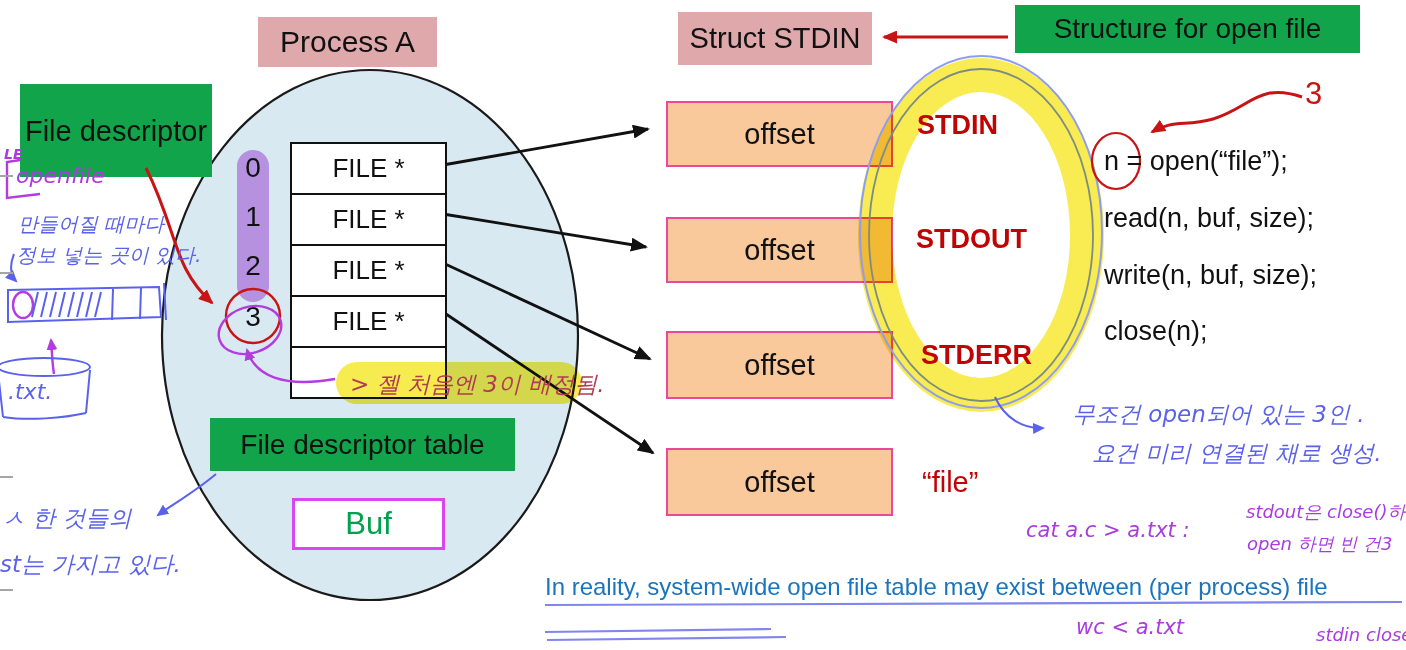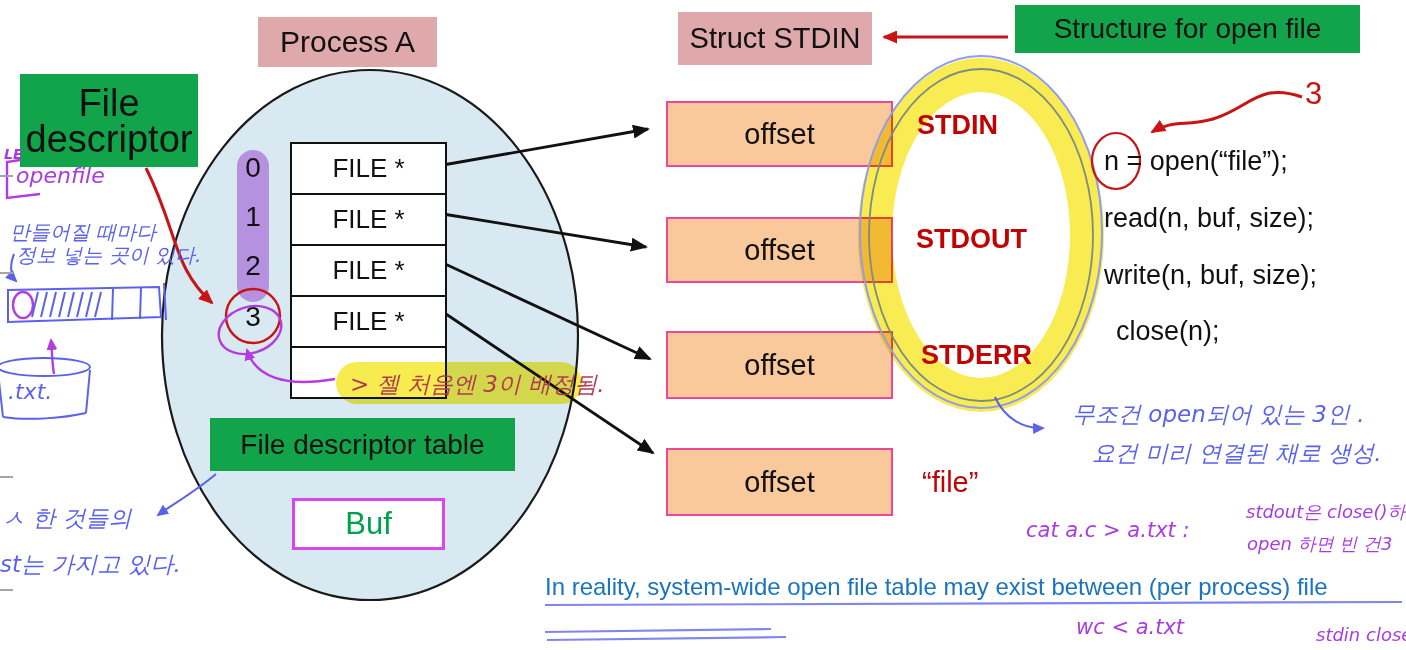--- a/index.html
+++ b/index.html
@@ -7,21 +7,21 @@
           font-family:"Liberation Sans",sans-serif;text-decoration:underline;}
   .abs{position:absolute;}
   svg.layer{position:absolute;left:0;top:0;pointer-events:none;}
   
   .box{position:absolute;display:flex;align-items:center;justify-content:center;
        text-align:center;color:#111;}
   .pink{background:#DFA9AB;}
   .green{background:#12A44A;}
   .peach{background:#F9C89B;border:2px solid #ec4899;box-sizing:border-box;}
   .process-a{left:258px;top:17px;width:179px;height:50px;font-size:30px;}
-  .fd-label{left:20px;top:74px;width:178px;height:93px;font-size:38px;line-height:36px;}
+  .fd-label{left:20px;top:84px;width:192px;height:93px;font-size:29px;line-height:36px;}
   .fdt-label{left:210px;top:418px;width:305px;height:53px;font-size:28px;}
   .structfile{left:678px;top:12px;width:194px;height:53px;font-size:29px;}
   .sfof{left:1015px;top:5px;width:345px;height:48px;font-size:28px;}
   .offset0{left:666px;top:101px;width:227px;height:66px;font-size:29px;}
   .offset1{left:666px;top:217px;width:227px;height:66px;font-size:29px;}
   .offset2{left:666px;top:331px;width:227px;height:68px;font-size:29px;}
   .offset3{left:666px;top:448px;width:227px;height:68px;font-size:29px;}
   .buf{left:292px;top:498px;width:153px;height:52px;background:#fff;border:3px solid #d946ef;
        box-sizing:border-box;font-size:31px;color:#00A14C;}
   
@@ -158,32 +158,32 @@
     </g>
   </svg>
 
   <div class="t std" style="left:917px;top:110px;">STDIN</div>
   <div class="t std" style="left:916px;top:224px;">STDOUT</div>
   <div class="t std" style="left:921px;top:340px;">STDERR</div>
 
   <div class="t code" style="left:1104px;top:146px;">n = open(“file”);</div>
   <div class="t code" style="left:1104px;top:203px;">read(n, buf, size);</div>
   <div class="t code" style="left:1104px;top:260px;">write(n, buf, size);</div>
-  <div class="t code" style="left:1104px;top:316px;margin-left:12px;">close(n);</div>
+  <div class="t code" style="left:1104px;top:316px;">close(n);</div>
 
   <div class="t red" style="left:1305px;top:76px;font-size:31px;">3</div>
   <div class="t" style="left:922px;top:466px;font-size:29px;color:#C00404;">“file”</div>
 
   <div class="abs note">
     <div>In reality, system-wide open file table may exist between (per process) file</div>
   </div>
 
   <div class="t hw-p" style="left:4px;top:146px;font-size:14px;font-weight:bold;">LE</div>
   <div class="t hw-p" style="left:16px;top:163px;font-size:22px;">openfile</div>
-  <div class="t hw-b" style="left:10px;top:211px;font-size:20px;margin-top:8px;">만들어질 때마다</div>
+  <div class="t hw-b" style="left:18px;top:211px;font-size:20px;">만들어질 때마다</div>
   <div class="t hw-b" style="left:16px;top:242px;font-size:20px;">정보 넣는 곳이 있다.</div>
   <div class="t hw-b" style="left:8px;top:379px;font-size:22px;">.txt.</div>
   <div class="t hw-b" style="left:2px;top:503px;font-size:23px;">ㅅ 한 것들의</div>
   <div class="t hw-b" style="left:0px;top:549px;font-size:23px;">st는 가지고 있다.</div>
   <div class="t hw-r" style="left:350px;top:369px;font-size:23px;">&gt; 젤 처음엔 3이 배정됨.</div>
   <div class="t hw-b" style="left:1072px;top:399px;font-size:23px;">무조건 open되어 있는 3인 .</div>
   <div class="t hw-b" style="left:1092px;top:438px;font-size:23px;">요건 미리 연결된 채로 생성.</div>
   <div class="t hw-p" style="left:1026px;top:518px;font-size:21px;">cat a.c &gt; a.txt :</div>
   <div class="t hw-p" style="left:1246px;top:500px;font-size:18px;">stdout은 close()하</div>
   <div class="t hw-p" style="left:1247px;top:532px;font-size:18px;">open 하면 빈 건3</div>

